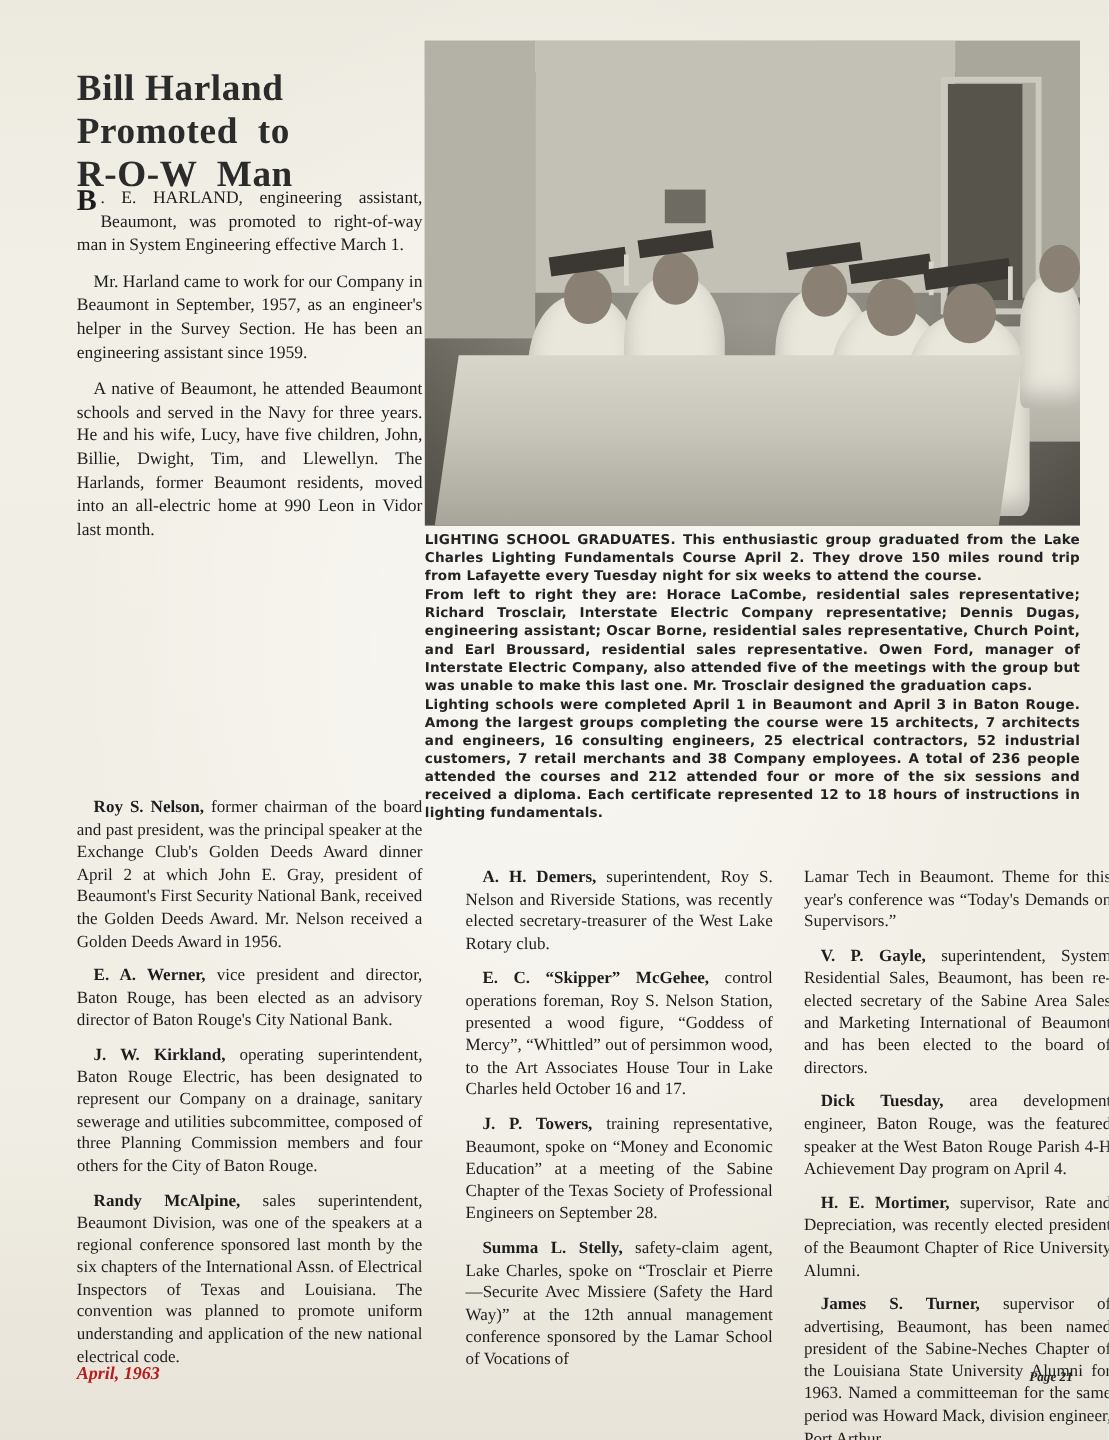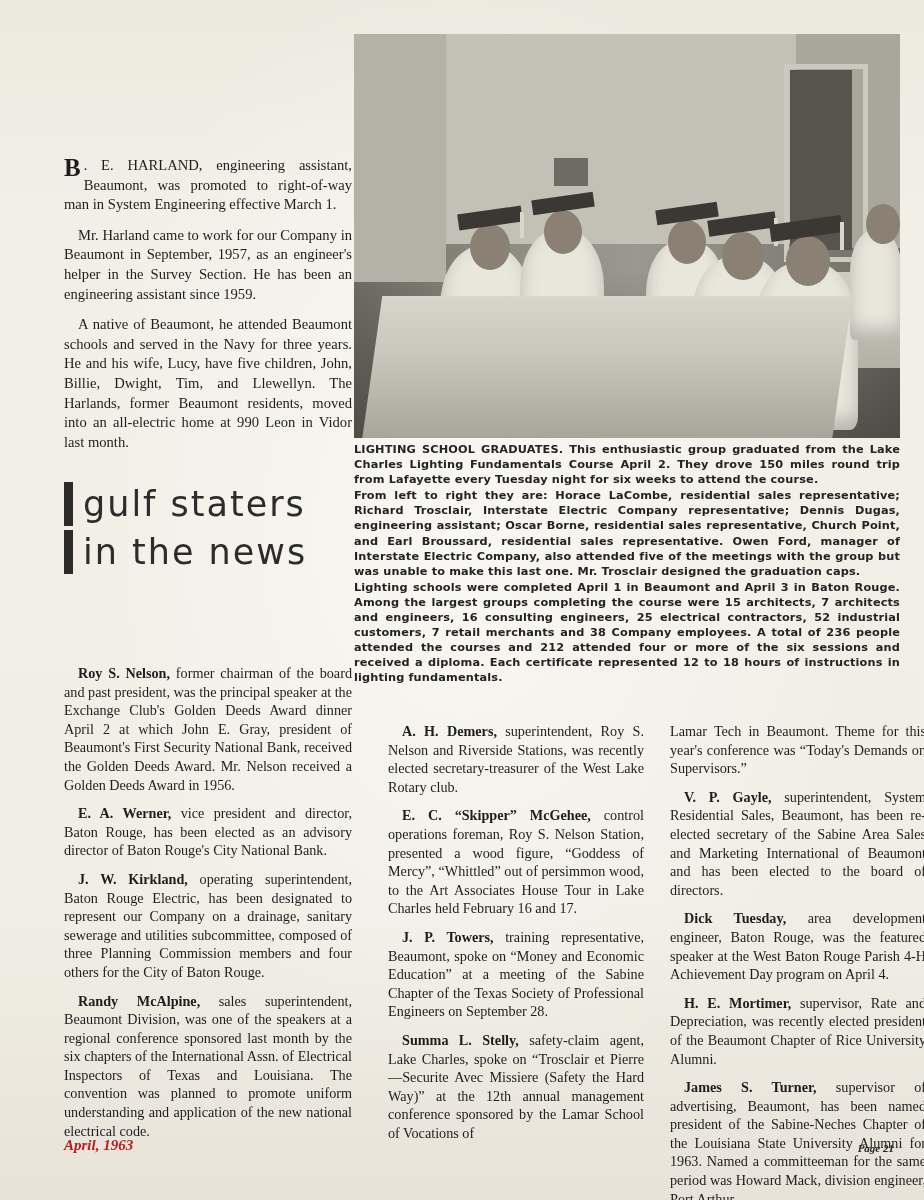--- a/index.html
+++ b/index.html
@@ -209,37 +209,32 @@
   }
 </style>
 </head>
 <body>
 
 <div class="page">
   <div class="paper-texture"></div>
 
   <div class="content">
 
+    <h1 class="headline">
+      <span class="hl-line">Bill Harland</span>
+      <span class="hl-line">Promoted  to</span>
+      <span class="hl-line">R-O-W  Man</span>
+    </h1>
 
     <div class="article-left">
       <p class="first"><span class="dropcap">B</span><span>. E. HARLAND, engineering assistant, Beaumont, was promoted to right-of-way man in System Engineering effective March 1.</span></p>
       <p>Mr. Harland came to work for our Company in Beaumont in September, 1957, as an engineer's helper in the Survey Section. He has been an engineering assistant since 1959.</p>
       <p>A native of Beaumont, he attended Beaumont schools and served in the Navy for three years. He and his wife, Lucy, have five children, John, Billie, Dwight, Tim, and Llewellyn. The Harlands, former Beaumont residents, moved into an all-electric home at 990 Leon in Vidor last month.</p>
     </div>
 
-    <div class="masthead">
-      <div class="mh-row">
-        <div class="bar"></div>
-        <div class="mh-text">gulf staters</div>
-      </div>
-      <div class="mh-row">
-        <div class="bar"></div>
-        <div class="mh-text">in the news</div>
-      </div>
-    </div>
 
     <div class="photo-wrap">
       <div class="photo">
         <div class="ph ceiling"></div>
         <div class="ph wall-left"></div>
         <div class="ph wall-mid"></div>
         <div class="ph wall-right"></div>
         <div class="ph door"></div>
         <div class="ph door-frame"></div>
         <div class="ph window-box"></div>
@@ -283,21 +278,21 @@
 
     <div class="news-col col-1">
       <p><b>Roy S. Nelson,</b><span> former chairman of the board and past president, was the principal speaker at the Exchange Club's Golden Deeds Award dinner April 2 at which John E. Gray, president of Beaumont's First Security National Bank, received the Golden Deeds Award. Mr. Nelson received a Golden Deeds Award in 1956.</span></p>
       <p><b>E. A. Werner,</b><span> vice president and director, Baton Rouge, has been elected as an advisory director of Baton Rouge's City National Bank.</span></p>
       <p><b>J. W. Kirkland,</b><span> operating superintendent, Baton Rouge Electric, has been designated to represent our Company on a drainage, sanitary sewerage and utilities subcommittee, composed of three Planning Commission members and four others for the City of Baton Rouge.</span></p>
       <p><b>Randy McAlpine,</b><span> sales superintendent, Beaumont Division, was one of the speakers at a regional conference sponsored last month by the six chapters of the International Assn. of Electrical Inspectors of Texas and Louisiana. The convention was planned to promote uniform understanding and application of the new national electrical code.</span></p>
     </div>
 
     <div class="news-col col-2">
       <p><b>A. H. Demers,</b><span> superintendent, Roy S. Nelson and Riverside Stations, was recently elected secretary-treasurer of the West Lake Rotary club.</span></p>
-      <p><b>E. C. “Skipper” McGehee,</b><span> control operations foreman, Roy S. Nelson Station, presented a wood figure, “Goddess of Mercy”, “Whittled” out of persimmon wood, to the Art Associates House Tour in Lake Charles held February 16 and 17.</span></p>
+      <p><b>E. C. “Skipper” McGehee,</b><span> control operations foreman, Roy S. Nelson Station, presented a wood figure, “Goddess of Mercy”, “Whittled” out of persimmon wood, to the Art Associates House Tour in Lake Charles held October 16 and 17.</span></p>
       <p><b>J. P. Towers,</b><span> training representative, Beaumont, spoke on “Money and Economic Education” at a meeting of the Sabine Chapter of the Texas Society of Professional Engineers on September 28.</span></p>
       <p><b>Summa L. Stelly,</b><span> safety-claim agent, Lake Charles, spoke on “Trosclair et Pierre—Securite Avec Missiere (Safety the Hard Way)” at the 12th annual management conference sponsored by the Lamar School of Vocations of</span></p>
     </div>
 
     <div class="news-col col-3">
       <p style="text-indent:0">Lamar Tech in Beaumont. Theme for this year's conference was “Today's Demands on Supervisors.”</p>
       <p><b>V. P. Gayle,</b><span> superintendent, System Residential Sales, Beaumont, has been re-elected secretary of the Sabine Area Sales and Marketing International of Beaumont and has been elected to the board of directors.</span></p>
       <p><b>Dick Tuesday,</b><span> area development engineer, Baton Rouge, was the featured speaker at the West Baton Rouge Parish 4-H Achievement Day program on April 4.</span></p>
       <p><b>H. E. Mortimer,</b><span> supervisor, Rate and Depreciation, was recently elected president of the Beaumont Chapter of Rice University Alumni.</span></p>
       <p><b>James S. Turner,</b><span> supervisor of advertising, Beaumont, has been named president of the Sabine-Neches Chapter of the Louisiana State University Alumni for 1963. Named a committeeman for the same period was Howard Mack, division engineer, Port Arthur.</span></p>

